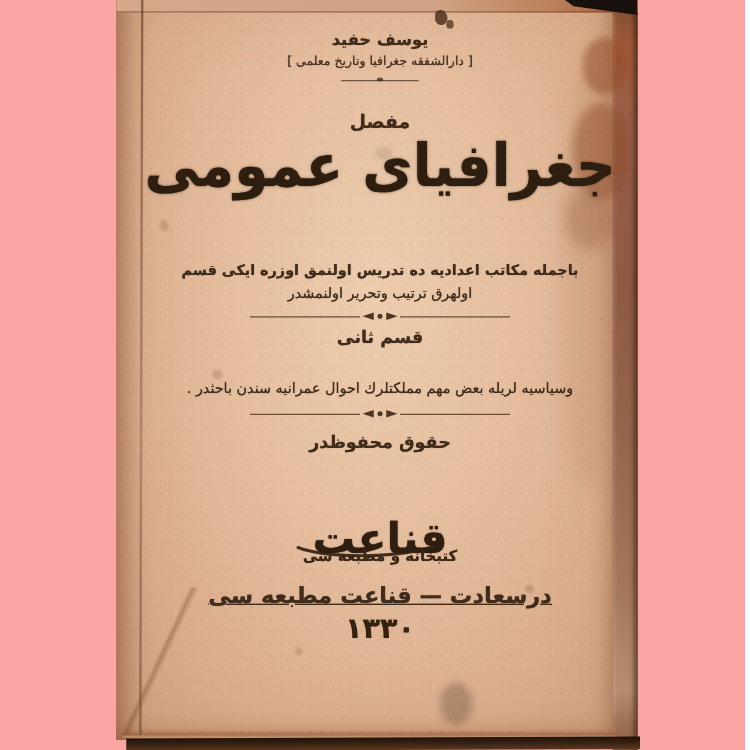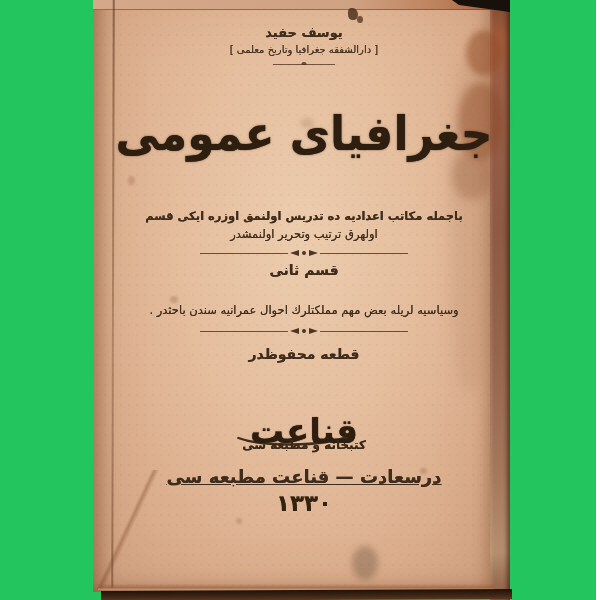--- a/index.html
+++ b/index.html
@@ -1,18 +1,18 @@
 <!DOCTYPE html>
 <html><head>
 <meta charset="utf-8">
 <style>
   html,body{margin:0;padding:0;}
   body{width:600px;height:600px;background:#ffffff;overflow:hidden;
        font-family:"DejaVu Sans",sans-serif;}
-  .stage{position:relative;width:596px;height:600px;background:#22c55e;}
+  .stage{position:relative;width:596px;height:600px;background:#fca5a5;}
 
   
   .fore-edge{position:absolute;left:490px;top:0;width:20px;height:600px;
     background:linear-gradient(180deg,#7e4a31 0%,#a05b3b 6%,#99604a 18%,#8f5a44 38%,
                #96654c 58%,#a4765a 78%,#b68e6e 92%,#8a5a40 100%);
     box-shadow:inset -3px 0 4px rgba(40,18,8,.55), inset 2px 0 3px rgba(255,230,200,.18);}
   .page{position:absolute;left:93px;top:0;width:397px;height:592px;
     background:radial-gradient(ellipse at 52% 40%,#eccdae 0%,#e4bd9d 42%,#dbae8d 72%,#cfa081 100%);
     box-shadow:inset 16px 0 18px -8px rgba(115,62,30,.42),
                inset -10px 0 14px -6px rgba(115,62,30,.30),
@@ -113,20 +113,21 @@
   <div class="stain s9"></div>
   <div class="stain s10"></div>
   <div class="stain s11"></div>
   <div class="stain s12"></div>
 
   <div class="content">
     <div class="line author">يوسف حفيد</div>
     <div class="line author-title">[ دارالشفقه جغرافيا وتاريخ معلمى ]</div>
     <div class="rule-sm"></div>
 
+    <div class="line edition">مفصل</div>
     <div class="line main-title">جغرافياى عمومى</div>
 
     <div class="line desc1">باجمله مكاتب اعداديه ده تدريس اولنمق اوزره ايكى قسم</div>
     <div class="line desc2">اولهرق ترتيب وتحرير اولنمشدر</div>
 
     <div class="orn orn1">
       <span class="orn-line"></span>
       <span class="tri-r"></span>
       <span class="orn-dot"></span>
       <span class="tri-l"></span>
@@ -137,21 +138,21 @@
     <div class="line part-desc2">وسياسيه لريله بعض مهم مملكتلرك احوال عمرانيه سندن باحثدر .</div>
 
     <div class="orn orn2">
       <span class="orn-line"></span>
       <span class="tri-r"></span>
       <span class="orn-dot"></span>
       <span class="tri-l"></span>
       <span class="orn-line"></span>
     </div>
 
-    <div class="line rights">قطعه محفوظدر</div>
+    <div class="line rights">حقوق محفوظدر</div>
 
     <div class="line press-name">قناعت</div>
     <div class="press-swash">
       <svg width="120" height="12" viewBox="0 0 120 12">
         <path d="M4 3 C 28 12, 86 12, 116 1" fill="none" stroke="rgba(46,30,16,.9)" stroke-width="2.4" stroke-linecap="round"></path>
       </svg>
     </div>
     <div class="line press-sub">كتبخانه و مطبعه سى</div>
 
     <div class="line imprint">درسعادت — قناعت مطبعه سى</div>

